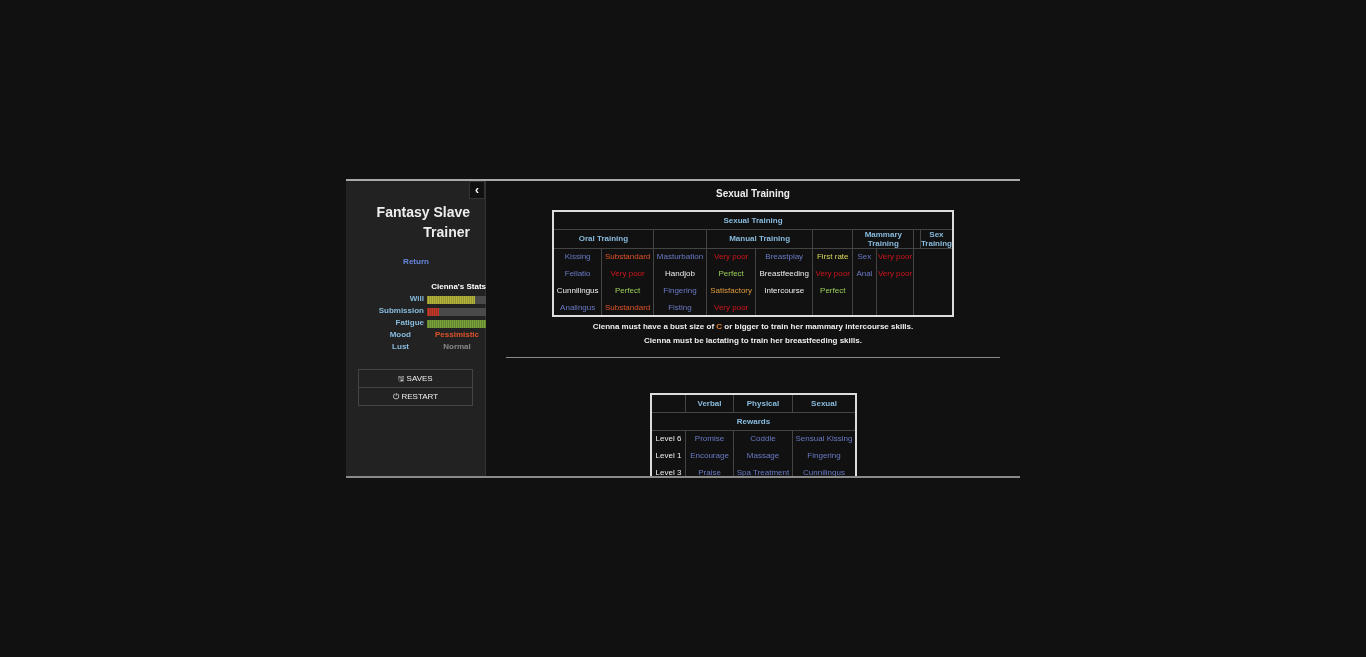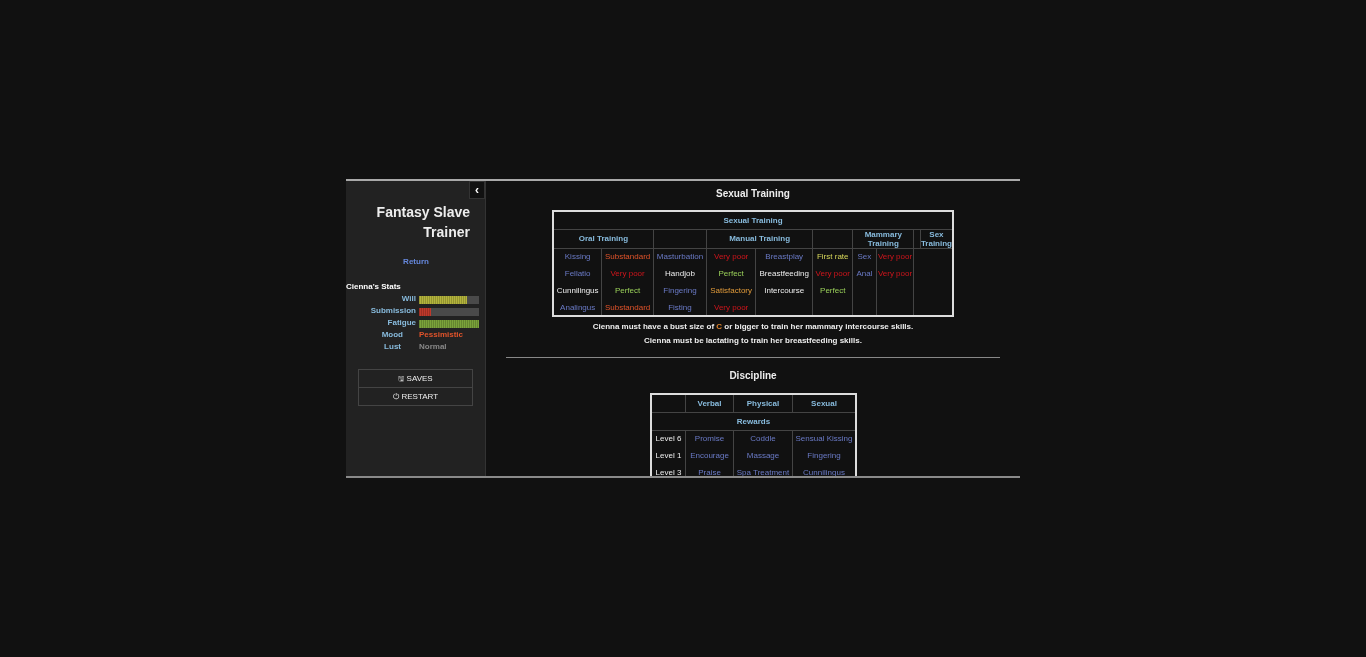--- a/index.html
+++ b/index.html
@@ -23,30 +23,30 @@
   }
   #story-title {
     position:absolute; top:21px; left:0; width:124px; text-align:right;
     font-size:14px; font-weight:bold; line-height:20px; color:#eee;
   }
   #return-link {
     position:absolute; top:76px; left:0; width:140px; text-align:center;
     font-size:8px; font-weight:bold; color:#68d; cursor:pointer;
   }
   #stats-title {
-    position:absolute; top:101px; left:0; width:140px; text-align:left;
+    position:absolute; top:101px; left:0; width:140px; text-align:right;
     font-size:8px; font-weight:bold; color:#fff;
   }
-  .stat-row { position:absolute; left:8px; width:164px; height:12px; font-size:8px; font-weight:bold; }
+  .stat-row { position:absolute; left:16px; width:164px; height:12px; font-size:8px; font-weight:bold; }
   .stat-label { position:absolute; left:0; width:76px; text-align:center; color:#8bd; }
   .stat-label.right { text-align:right; width:62px; }
   .bar { position:absolute; left:65px; top:2px; width:60px; height:8px; background:#4a4a4a; overflow:hidden; }
   .bar-fill { height:100%;
     background-image: repeating-linear-gradient(90deg, rgba(0,0,0,0.18) 0 1px, transparent 1px 2px); }
-  .stat-value { position:absolute; left:65px; width:60px; }
+  .stat-value { position:absolute; left:65px; width:60px; text-align:center; }
   #menu {
     position:absolute; left:12px; top:188px; width:115px; border:1px solid #444; box-sizing:border-box;
   }
   .menu-btn {
     height:17px; line-height:17px; text-align:center; font-size:8px; color:#eee; cursor:pointer;
   }
   .menu-btn + .menu-btn { border-top:1px solid #444; }
   #main {
     position:absolute; left:140px; top:0; width:534px; height:100%; background:#111;
     overflow:hidden;
@@ -177,21 +177,20 @@
         </tbody>
     </table>
 
     <div class="note" style="top:155px">Cienna must be lactating to train her breastfeeding skills.</div>
     <div class="note" style="top:141px">
       <span>Cienna must have a bust size of </span><span style="color:#e0832a">C</span><span> or bigger to train her mammary intercourse skills.</span>
     </div>
 
     <div class="hr"></div>
 
-    <div class="section-title" style="top:189px">Discipline</div>
 
     <table class="t" style="left:164px; top:212px; width:207px; border:2px solid #ddd;">
       <tbody>
           <tr style="height:18px">
         <td style="width:33px"></td>
         <td class="hdr" style="width:47px">Verbal</td>
         <td class="hdr" style="width:58px">Physical</td>
         <td class="hdr">Sexual</td>
       </tr>
       <tr style="height:18px">

